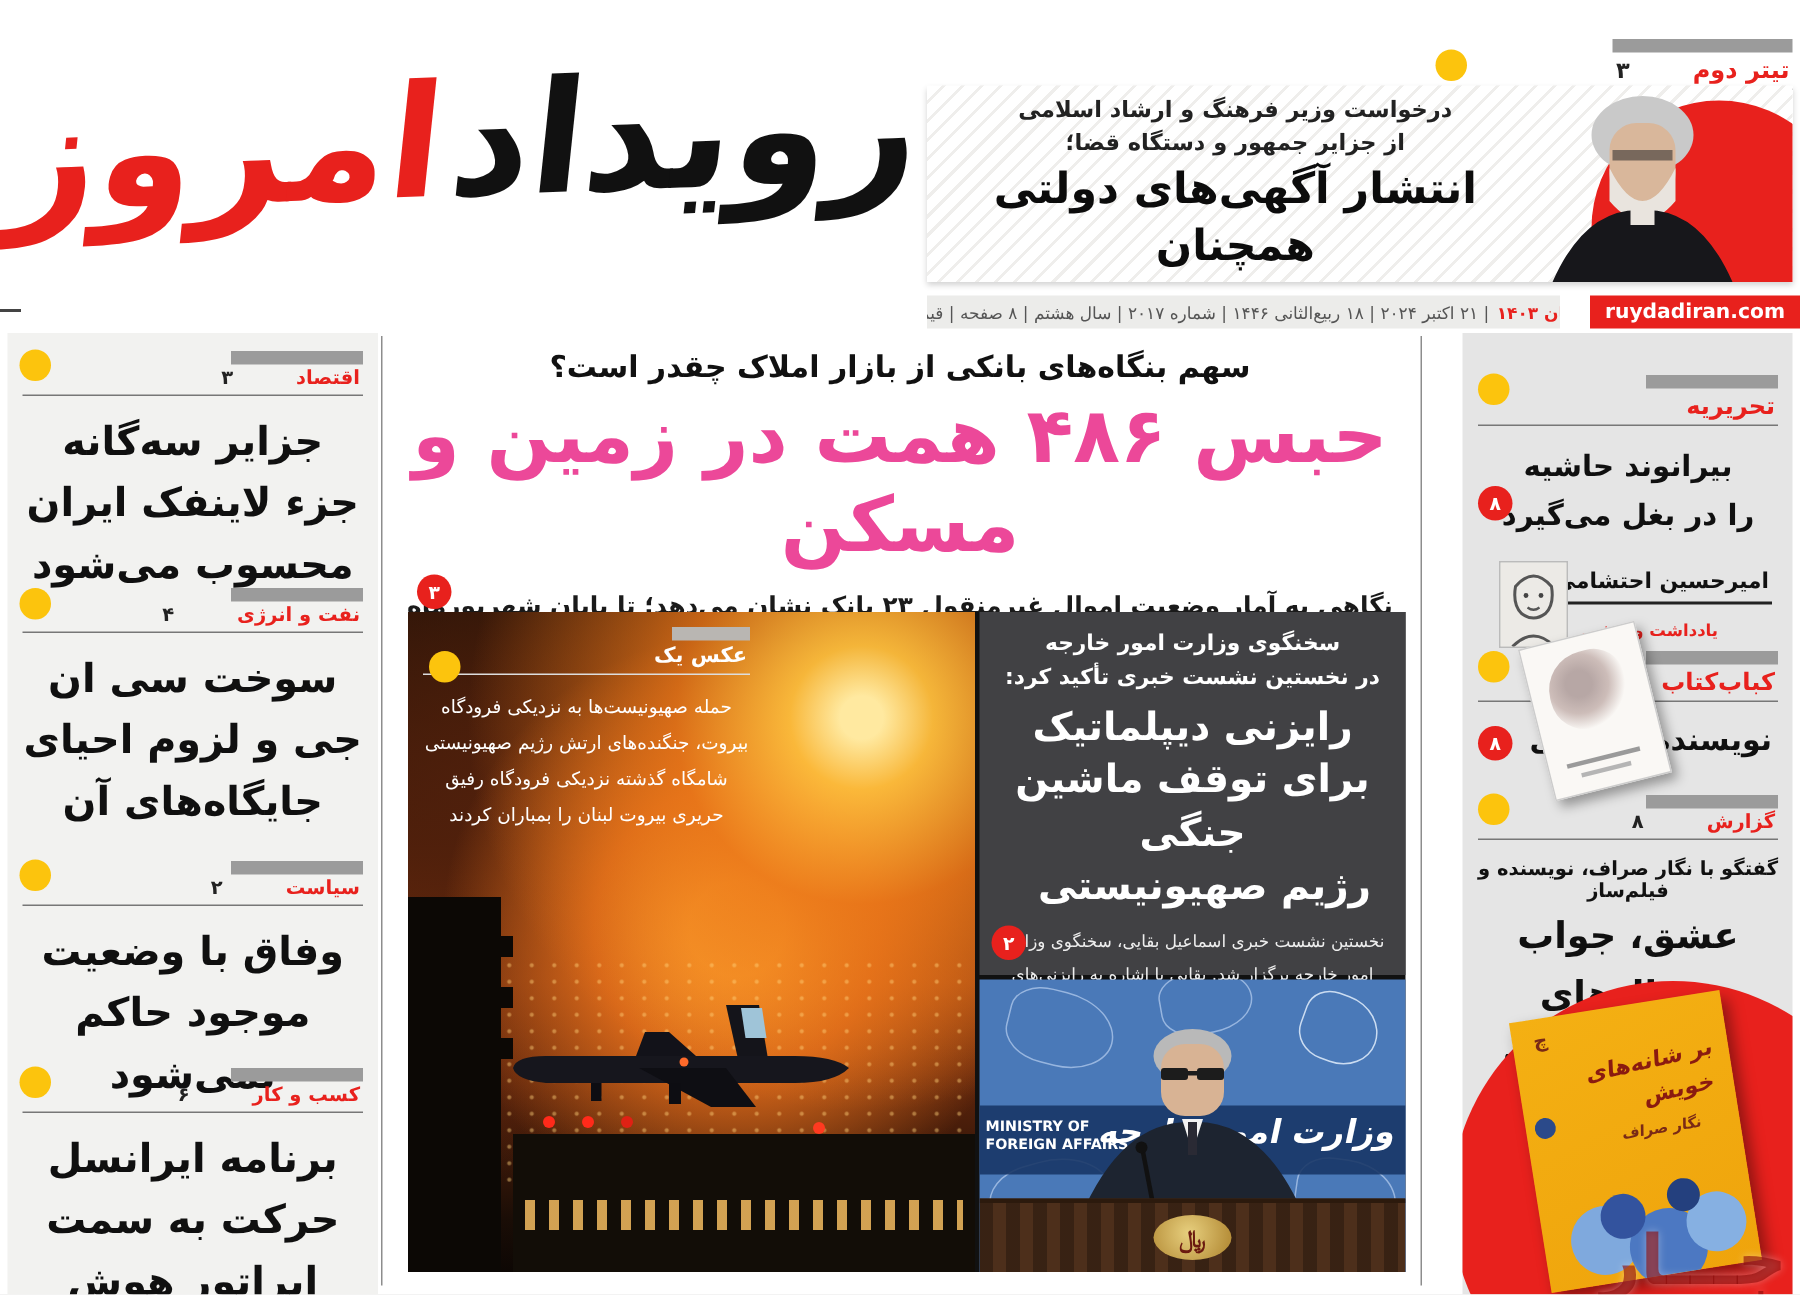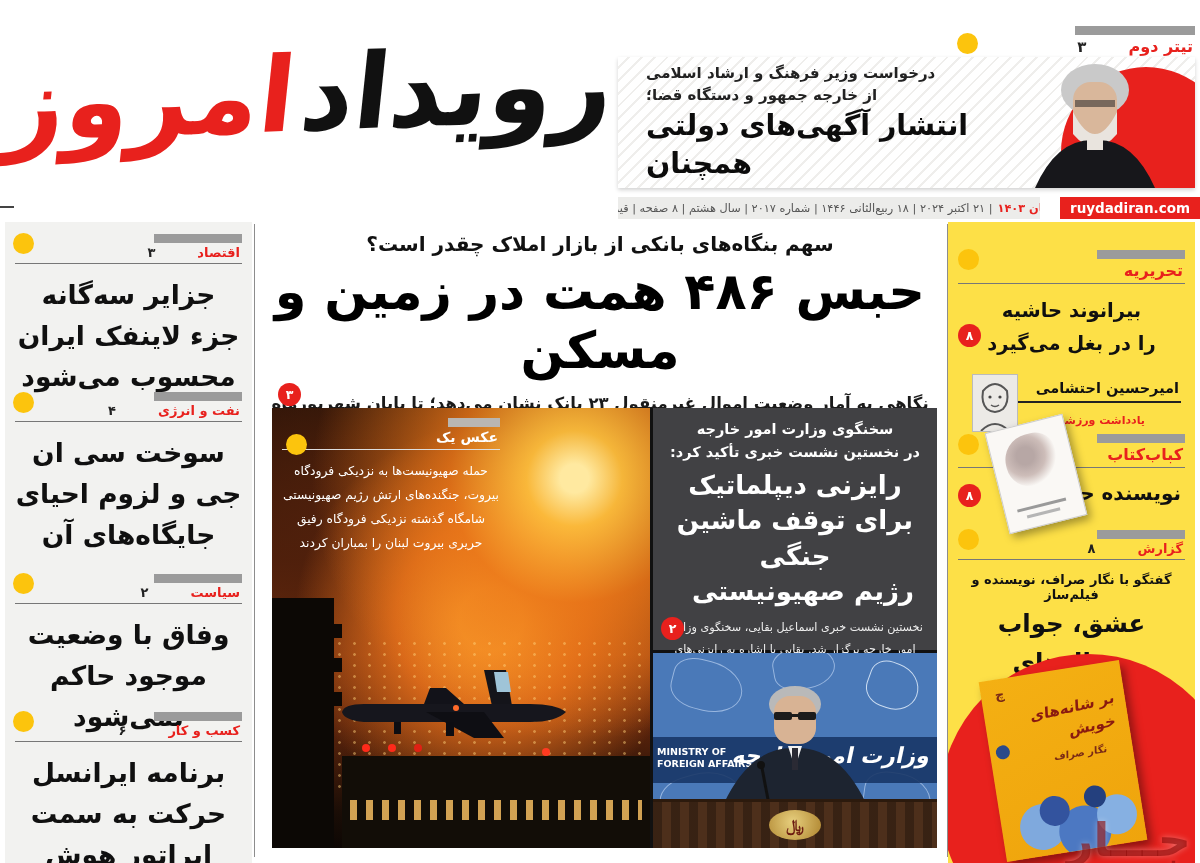--- a/index.html
+++ b/index.html
@@ -18,35 +18,35 @@
   .gbar{height:9px;background:#9b9b9b;width:120px;margin-left:auto;}
   .sh-row{display:flex;direction:rtl;align-items:baseline;gap:42px;padding:2px 2px 3px;}
   .sh-row .lbl{color:#e8211d;font-weight:bold;font-size:16px;}
   .sh-row .pg{color:#222;font-weight:bold;font-size:15px;}
   .hline{border-top:1px solid #777;}
   .ydot{position:absolute;width:21px;height:21px;border-radius:50%;background:#fcc40d;}
   .card2{position:absolute;left:618px;top:57px;width:577px;height:131px;overflow:hidden;
          background:repeating-linear-gradient(135deg,#ffffff 0 7px,#efeeec 7px 9px);
          box-shadow:0 2px 4px rgba(0,0,0,.18);}
   .card2 .redcirc{position:absolute;right:-36px;top:10px;width:170px;height:170px;border-radius:50%;background:#e8211d;}
-  .card2 .txt{position:absolute;right:178px;left:28px;top:6px;text-align:left;direction:rtl;}
+  .card2 .txt{position:absolute;right:178px;left:12px;top:6px;text-align:center;direction:rtl;}
   .card2 .k{font-size:15px;font-weight:bold;color:#222;line-height:1.45;}
   .card2 .t{font-size:28.5px;font-weight:bold;color:#0c0c0c;line-height:1.35;letter-spacing:-.5px;}
   .minister{position:absolute;right:26px;bottom:0;width:152px;height:128px;}
   
   .datebar{position:absolute;left:618px;top:197px;width:422px;height:22px;background:#ececea;
            display:flex;align-items:center;justify-content:center;direction:rtl;gap:5px;
            font-size:11.3px;color:#555;white-space:nowrap;overflow:hidden;}
   .datebar .d1{color:#e8211d;font-weight:bold;}
   .datebar .d2{font-weight:500;}
   .sitebox{position:absolute;right:0;top:197px;width:140px;height:22px;background:#e8211d;color:#fff;
            font-weight:bold;font-size:13.5px;display:flex;align-items:center;justify-content:center;}
   
   .colL{position:absolute;left:5px;top:222px;width:247px;bottom:0;background:#f2f2f0;}
-  .colR{position:absolute;right:5px;top:222px;width:247px;bottom:0;background:#fde047;overflow:hidden;}
+  .colR{position:absolute;right:5px;top:222px;width:220px;bottom:0;background:#e5e5e5;overflow:hidden;}
   .vrule{position:absolute;top:224px;bottom:6px;width:1px;background:#8d8d8d;}
   .sec{position:absolute;left:0;right:0;padding:0 10px;}
   .sec .gbar{width:88px;}
   .sec .sh-row .lbl{font-size:13px;}
   .sec .sh-row .pg{font-size:13px;}
   .sec .hl{text-align:center;font-weight:bold;color:#101010;font-size:26.5px;line-height:1.55;
            letter-spacing:-.5px;padding-top:10px;}
   .rbadge{position:absolute;width:23px;height:23px;border-radius:50%;background:#e8211d;color:#fff;
           font-weight:bold;font-size:12.5px;display:flex;align-items:center;justify-content:center;}
   
@@ -69,21 +69,21 @@
   .ybook .yt{position:absolute;right:12px;top:28px;color:#8a1a10;font-weight:bold;font-size:15px;
          transform:skewX(-10deg) rotate(-4deg);text-align:right;line-height:1.5;}
   .ybook .ya{position:absolute;right:26px;top:80px;color:#7a2a16;font-weight:bold;font-size:10px;transform:skewX(-8deg);}
   .ybook .ylogo{position:absolute;left:14px;top:8px;color:#7a2a16;font-size:13px;font-weight:bold;}
   .flower{position:absolute;border-radius:50%;}
   .wmark{position:absolute;right:4px;bottom:-4px;font-size:46px;font-weight:bold;color:rgba(140,10,8,.62);
          letter-spacing:2px;direction:rtl;text-shadow:0 0 6px rgba(255,255,255,.35);}
   
   .lead{position:absolute;left:258px;top:224px;width:684px;text-align:center;direction:rtl;}
   .lead .k{font-size:20px;font-weight:bold;color:#111;margin-top:8px;}
-  .lead .h{font-size:51px;font-weight:bold;color:#000000;margin-top:6px;letter-spacing:-2px;}
+  .lead .h{font-size:51px;font-weight:bold;color:#ec4899;margin-top:6px;letter-spacing:-2px;}
   .lead .s{font-size:16.5px;font-weight:bold;color:#1a1a1a;line-height:1.65;margin-top:10px;}
   
   .montage{position:absolute;left:272px;top:408px;width:665px;height:440px;background:#111;}
   .pfire{position:absolute;left:0;top:0;width:378px;height:440px;overflow:hidden;
     background:
      radial-gradient(circle at 80% 16%,#ffe9a0 0 3%,rgba(255,190,60,.95) 10%,rgba(236,120,25,.8) 26%,rgba(130,45,12,0) 55%),
      radial-gradient(circle at 58% 48%,rgba(255,160,45,.95) 0 10%,rgba(235,115,28,.85) 30%,rgba(70,24,9,0) 62%),
      radial-gradient(circle at 18% 28%,rgba(80,32,12,.95),rgba(40,16,8,0) 58%),
      linear-gradient(180deg,#201006 0%,#4c1e09 34%,#83350f 56%,#62260c 70%,#1a0d06 92%,#0d0704 100%);}
   .glow{position:absolute;left:0;right:0;bottom:60px;height:150px;
@@ -146,21 +146,21 @@
         <ellipse cx="78" cy="30" rx="34" ry="26" fill="#c9c9c9"></ellipse>
         <rect x="56" y="22" width="44" height="52" rx="18" fill="#d9b79b"></rect>
         <rect x="58" y="40" width="40" height="7" fill="rgba(40,40,40,.55)"></rect>
         <path d="M56 52 Q78 96 100 52 L100 74 Q78 100 56 74 Z" fill="#e9e4de"></path>
         <path d="M18 128 Q40 78 78 80 Q116 78 138 128 Z" fill="#17171b"></path>
         <rect x="70" y="76" width="16" height="14" fill="#e9e4de"></rect>
       </svg>
     </div>
     <div class="txt">
       <div class="k">درخواست وزیر فرهنگ و ارشاد اسلامی</div>
-      <div class="k">از خارجه جمهور و دستگاه قضا؛</div>
+      <div class="k">از جزایر جمهور و دستگاه قضا؛</div>
       <div class="t">انتشار آگهی‌های دولتی همچنان</div>
       <div class="t">در نشریات انجام شود</div>
     </div>
   </div>
 
   <div class="datebar">
     <span class="d1">سه‌شنبه ۰۱ آبان ۱۴۰۳</span>
     <span class="d2">| ۲۱ اکتبر ۲۰۲۴ | ۱۸ ربیع‌الثانی ۱۴۴۶ | شماره ۲۰۱۷ | سال هشتم | ۸ صفحه | قیمت: ۵۰۰۰ تومان</span>
   </div>
   <div class="sitebox">ruydadiran.com</div>

